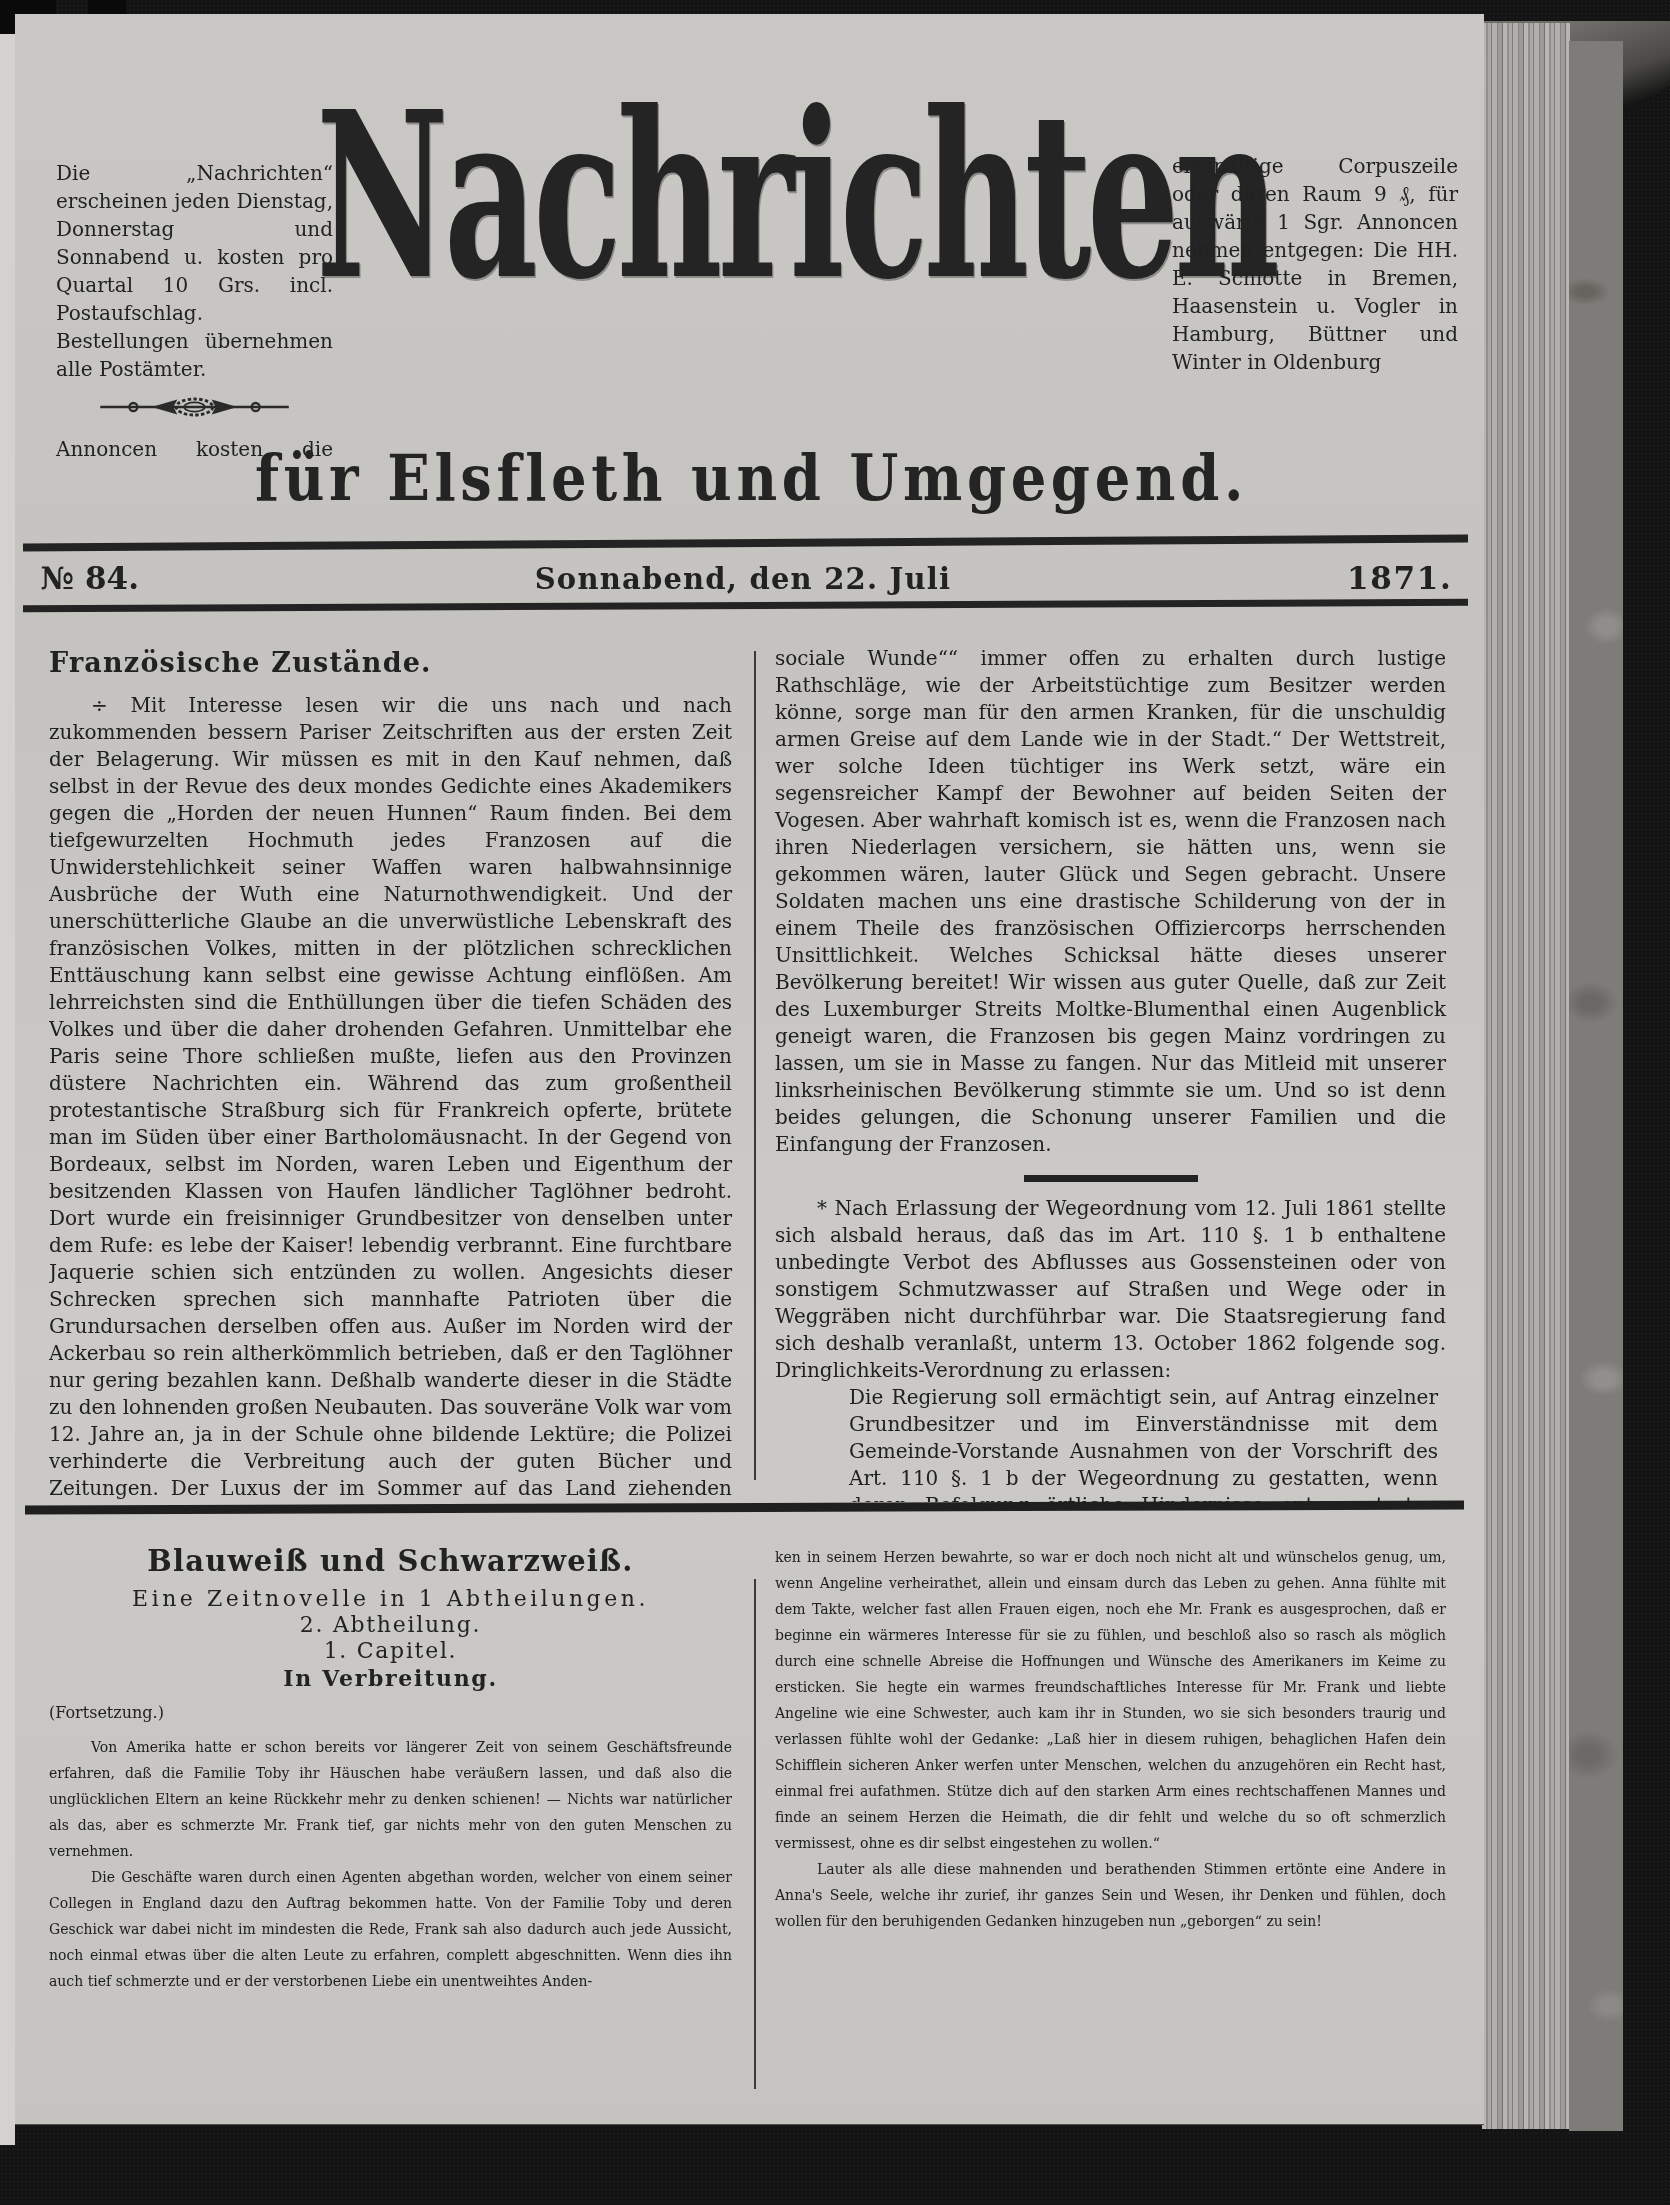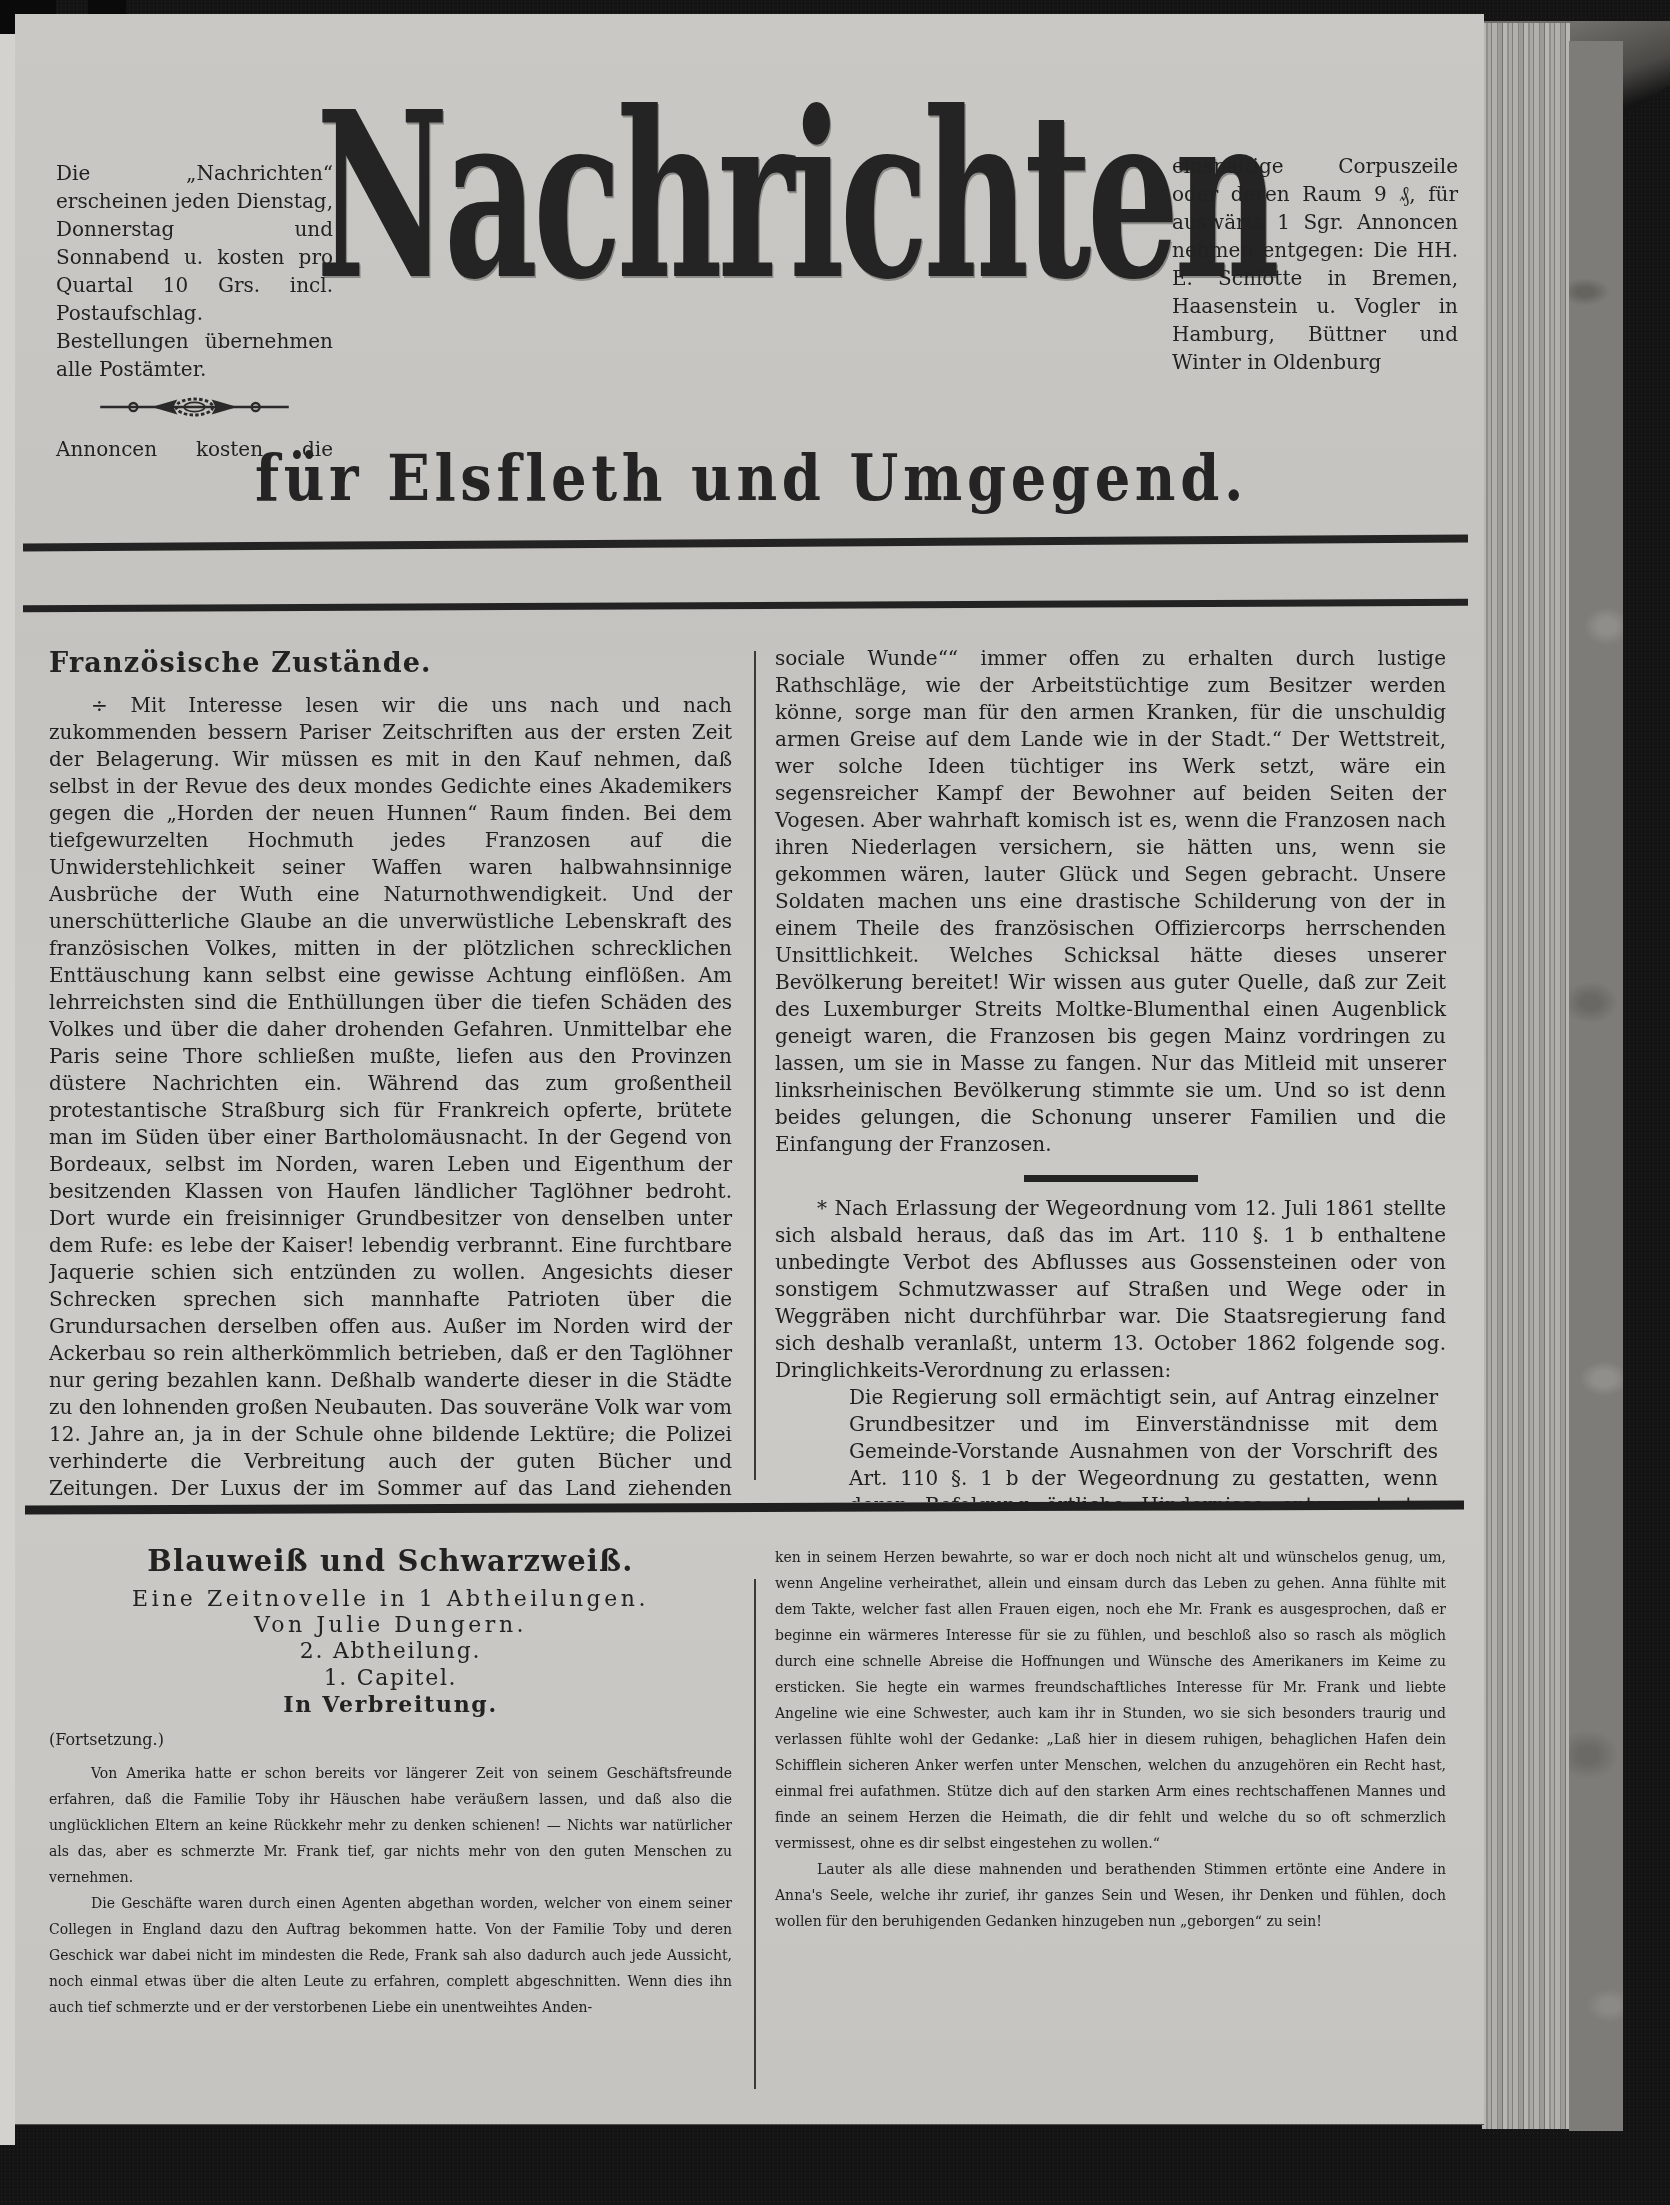--- a/index.html
+++ b/index.html
@@ -129,20 +129,25 @@
     <div class="notice-footer">Annoncen kosten die</div>
   </div>
 
   <div class="masthead-title">Nachrichten</div>
 
   <div class="notice notice-right">einspaltige Corpuszeile oder deren Raum 9 ₰, für auswärts 1 Sgr. Annoncen nehmen entgegen: Die HH. E. Schlotte in Bremen, Haasenstein u. Vogler in Hamburg, Büttner und Winter in Oldenburg</div>
 
   <div class="masthead-subtitle">für Elsfleth und Umgegend.</div>
 
   <div class="rule rule-a"></div>
+  <div class="dateline">
+    <span class="issue">№ 84.</span>
+    <span class="date">Sonnabend, den 22. Juli</span>
+    <span class="year">1871.</span>
+  </div>
   <div class="rule rule-b"></div>
 
   <div class="cols top-cols">
     <div class="col col-l">
       <h2 class="headline">Französische Zustände.</h2>
       <p class="body-text indent">÷  Mit Interesse lesen wir die uns nach und nach zukommenden bessern Pariser Zeitschriften aus der ersten Zeit der Belagerung. Wir müssen es mit in den Kauf nehmen, daß selbst in der Revue des deux mondes Gedichte eines Akademikers gegen die „Horden der neuen Hunnen“ Raum finden. Bei dem tiefgewurzelten Hochmuth jedes Franzosen auf die Unwiderstehlichkeit seiner Waffen waren halbwahnsinnige Ausbrüche der Wuth eine Naturnothwendigkeit. Und der unerschütterliche Glaube an die unverwüstliche Lebenskraft des französischen Volkes, mitten in der plötzlichen schrecklichen Enttäuschung kann selbst eine gewisse Achtung einflößen. Am lehrreichsten sind die Enthüllungen über die tiefen Schäden des Volkes und über die daher drohenden Gefahren. Unmittelbar ehe Paris seine Thore schließen mußte, liefen aus den Provinzen düstere Nachrichten ein. Während das zum großentheil protestantische Straßburg sich für Frankreich opferte, brütete man im Süden über einer Bartholomäusnacht. In der Gegend von Bordeaux, selbst im Norden, waren Leben und Eigenthum der besitzenden Klassen von Haufen ländlicher Taglöhner bedroht. Dort wurde ein freisinniger Grundbesitzer von denselben unter dem Rufe: es lebe der Kaiser! lebendig verbrannt. Eine furchtbare Jaquerie schien sich entzünden zu wollen. Angesichts dieser Schrecken sprechen sich mannhafte Patrioten über die Grundursachen derselben offen aus. Außer im Norden wird der Ackerbau so rein altherkömmlich betrieben, daß er den Taglöhner nur gering bezahlen kann. Deßhalb wanderte dieser in die Städte zu den lohnenden großen Neubauten. Das souveräne Volk war vom 12. Jahre an, ja in der Schule ohne bildende Lektüre; die Polizei verhinderte die Verbreitung auch der guten Bücher und Zeitungen. Der Luxus der im Sommer auf das Land ziehenden reichen Städter, ihre Laszivität goß dem armen ländlichen Taglöhner giftige Vergleichungen in das Herz. Ganz besonders practisch ist der Rath Lieberts: „statt „„die</p>
     </div>
     <div class="vrule vrule-top"></div>
     <div class="col col-r">
       <p class="body-text">sociale Wunde““ immer offen zu erhalten durch lustige Rathschläge, wie der Arbeitstüchtige zum Besitzer werden könne, sorge man für den armen Kranken, für die unschuldig armen Greise auf dem Lande wie in der Stadt.“ Der Wettstreit, wer solche Ideen tüchtiger ins Werk setzt, wäre ein segensreicher Kampf der Bewohner auf beiden Seiten der Vogesen. Aber wahrhaft komisch ist es, wenn die Franzosen nach ihren Niederlagen versichern, sie hätten uns, wenn sie gekommen wären, lauter Glück und Segen gebracht. Unsere Soldaten machen uns eine drastische Schilderung von der in einem Theile des französischen Offiziercorps herrschenden Unsittlichkeit. Welches Schicksal hätte dieses unserer Bevölkerung bereitet! Wir wissen aus guter Quelle, daß zur Zeit des Luxemburger Streits Moltke-Blumenthal einen Augenblick geneigt waren, die Franzosen bis gegen Mainz vordringen zu lassen, um sie in Masse zu fangen. Nur das Mitleid mit unserer linksrheinischen Bevölkerung stimmte sie um. Und so ist denn beides gelungen, die Schonung unserer Familien und die Einfangung der Franzosen.</p>
@@ -151,21 +156,20 @@
       <p class="quote">Die Regierung soll ermächtigt sein, auf Antrag einzelner Grundbesitzer und im Einverständnisse mit dem Gemeinde-Vorstande Ausnahmen von der Vorschrift des Art. 110 §. 1 b der Wegeordnung zu gestatten, wenn deren Befolgung örtliche Hindernisse entgegentreten oder solche</p>
     </div>
   </div>
 
   <div class="rule big-rule"></div>
 
   <div class="cols bottom-cols">
     <div class="col col-l">
       <h2 class="f-title">Blauweiß und Schwarzweiß.</h2>
       <div class="f-line sp">Eine Zeitnovelle in 1 Abtheilungen.</div>
-      <div class="f-line sp">Von Julie Dungern.</div>
       <div class="f-line">2. Abtheilung.</div>
       <div class="f-line">1. Capitel.</div>
       <div class="f-line bold">In Verbreitung.</div>
       <div class="f-cont">(Fortsetzung.)</div>
       <p class="f-text indent">Von Amerika hatte er schon bereits vor längerer Zeit von seinem Geschäftsfreunde erfahren, daß die Familie Toby ihr Häuschen habe veräußern lassen, und daß also die unglücklichen Eltern an keine Rückkehr mehr zu denken schienen! — Nichts war natürlicher als das, aber es schmerzte Mr. Frank tief, gar nichts mehr von den guten Menschen zu vernehmen.</p>
       <p class="f-text indent">Die Geschäfte waren durch einen Agenten abgethan worden, welcher von einem seiner Collegen in England dazu den Auftrag bekommen hatte. Von der Familie Toby und deren Geschick war dabei nicht im mindesten die Rede, Frank sah also dadurch auch jede Aussicht, noch einmal etwas über die alten Leute zu erfahren, complett abgeschnitten. Wenn dies ihn auch tief schmerzte und er der verstorbenen Liebe ein unentweihtes Anden-</p>
     </div>
     <div class="vrule vrule-bottom"></div>
     <div class="col col-r">
       <p class="f-text">ken in seinem Herzen bewahrte, so war er doch noch nicht alt und wünschelos genug, um, wenn Angeline verheirathet, allein und einsam durch das Leben zu gehen. Anna fühlte mit dem Takte, welcher fast allen Frauen eigen, noch ehe Mr. Frank es ausgesprochen, daß er beginne ein wärmeres Interesse für sie zu fühlen, und beschloß also so rasch als möglich durch eine schnelle Abreise die Hoffnungen und Wünsche des Amerikaners im Keime zu ersticken. Sie hegte ein warmes freundschaftliches Interesse für Mr. Frank und liebte Angeline wie eine Schwester, auch kam ihr in Stunden, wo sie sich besonders traurig und verlassen fühlte wohl der Gedanke: „Laß hier in diesem ruhigen, behaglichen Hafen dein Schifflein sicheren Anker werfen unter Menschen, welchen du anzugehören ein Recht hast, einmal frei aufathmen. Stütze dich auf den starken Arm eines rechtschaffenen Mannes und finde an seinem Herzen die Heimath, die dir fehlt und welche du so oft schmerzlich vermissest, ohne es dir selbst eingestehen zu wollen.“</p>

